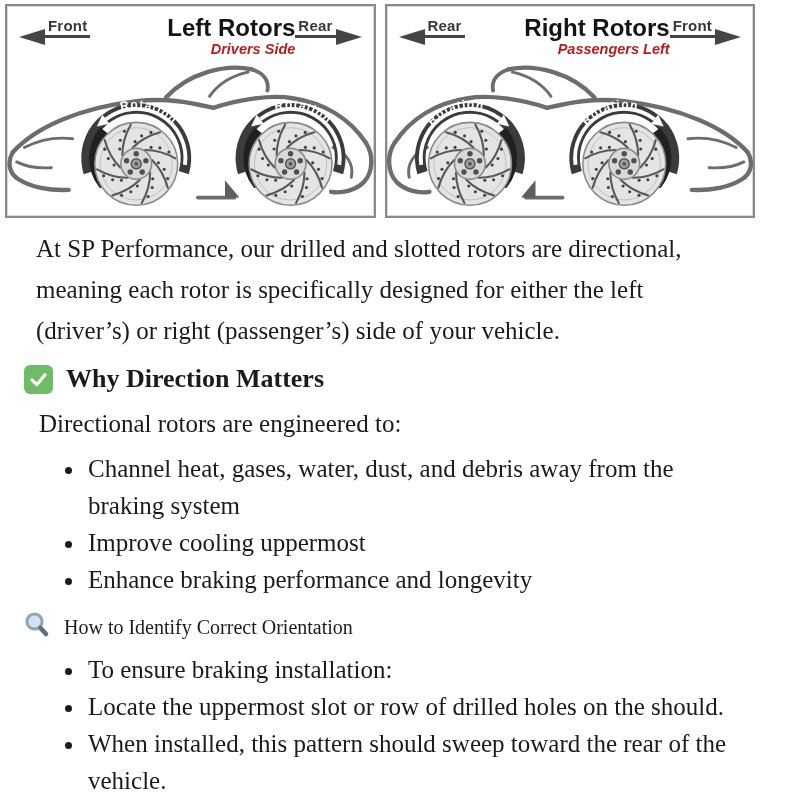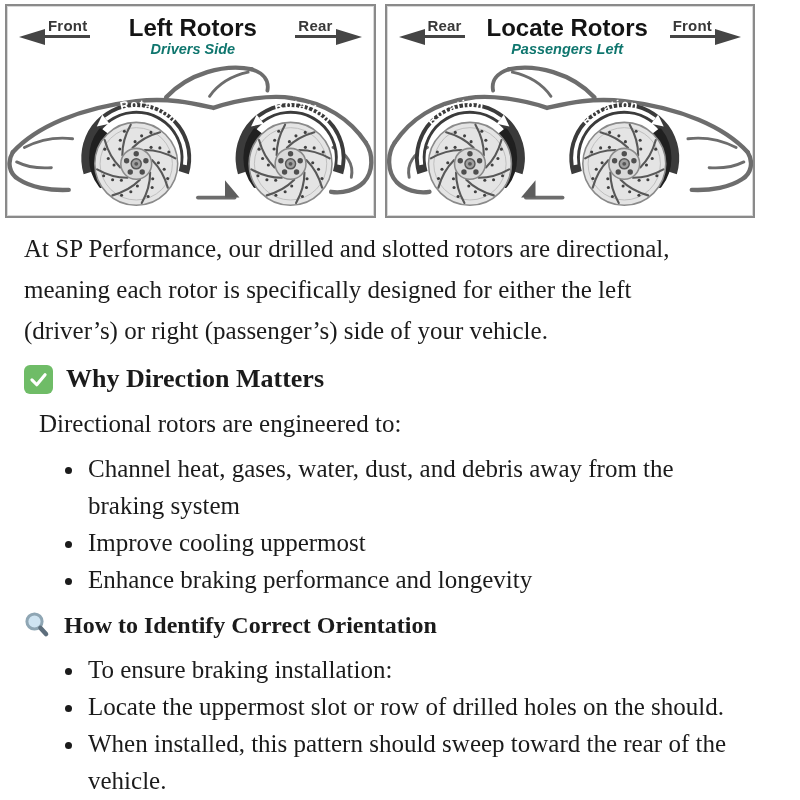--- a/index.html
+++ b/index.html
@@ -13,23 +13,23 @@
   .panels { display:flex; gap:9px; padding:4px 5px 0 5px; }
   .panel {
     flex:1; height:214px; background:#fff; position:relative;
     border:2px solid #8a8a8a; box-shadow:inset 0 0 0 1px #d8d8d8;
   }
   .panel-head {
     display:flex; justify-content:space-between; align-items:flex-start;
     padding:9px 12px 0 12px; height:46px;
     font-family:"Liberation Sans", sans-serif;
   }
-  .titles { text-align:center; flex:1; }
+  .titles { text-align:right; flex:1; }
   .p-title  { display:block; font:bold 24px/1.05 "Liberation Sans", sans-serif; color:#141414; }
-  .p-sub    { display:block; font:bold italic 14.5px/1.25 "Liberation Sans", sans-serif; font-style:italic; color:#0f766e; }
+  .p-sub    { display:block; font:bold italic 14.5px/1.25 "Liberation Sans", sans-serif; font-style:italic; color:#b91c1c; }
   .dir {
     position:relative; margin-top:3px; padding:0 3px 2px 3px;
     border-bottom:3px solid #454545;
     font:bold 15px/1 "Liberation Sans", sans-serif; color:#383838;
     letter-spacing:.2px; white-space:nowrap;
   }
   .dir-left  { margin-left:26px; }
   .dir-right { margin-right:26px; }
   .dir-left::before {
     content:""; position:absolute; left:-26px; bottom:-9.5px;
@@ -38,24 +38,24 @@
   }
   .dir-right::after {
     content:""; position:absolute; right:-26px; bottom:-9.5px;
     border-top:8px solid transparent; border-bottom:8px solid transparent;
     border-left:26px solid #454545;
   }
   .car-svg { display:block; width:100%; height:160px; }
 
   
   .content { padding:0 30px 0 24px; }
-  .intro { font-size:25px; line-height:41px; margin:10px 0 0; max-width:724px; }
+  .intro { font-size:25px; line-height:41px; margin:10px 12px 0; max-width:724px; }
   .sec-h { display:flex; align-items:flex-end; gap:13px; margin:13px 0 0; }
   .sec-h .t-bold   { font-size:26px; font-weight:bold; }
-  .sec-h .t-normal { font-size:24px; font-weight:bold; }
+  .sec-h .t-normal { font-size:20px; font-weight:normal; }
   .lead { font-size:25px; margin:16px 15px 0; }
   ul.blist { margin:12px 0 0; padding-left:62px; font-size:25px; line-height:37px; max-width:740px; }
   ul.blist li { padding-left:2px; }
 
   
   .check-box {
     width:29px; height:29px; flex:0 0 29px; border-radius:6px;
     background:#6fbc67; display:inline-flex; align-items:center; justify-content:center;
   }
   
@@ -195,21 +195,21 @@
           <text font-family="Liberation Sans, sans-serif" font-size="12.5" font-weight="bold" fill="#ffffff" letter-spacing="1"><textPath href="#tpL2" startOffset="50%" text-anchor="middle">Rotation</textPath></text>
         </svg>
     </figure>
 
     <figure class="panel">
       <div class="panel-head">
         <span class="dir dir-left">
           <span>Rear</span>
         </span>
         <span class="titles">
-          <span class="p-title">Locate Rotors</span>
+          <span class="p-title">Right Rotors</span>
           <span class="p-sub">Passengers Left</span>
         </span>
         <span class="dir dir-right">
           <span>Front</span>
         </span>
       </div>
       <svg id="car-right" class="car-svg" viewBox="0 0 380 162">
           <g transform="translate(380,0) scale(-1,1)">
       <path d="M6 102C30 76 75 56 134 49C170 45 196 52 214 56C240 47 275 42 296 46C330 51 356 68 372 92" stroke="#6d6d6d" fill="none" stroke-linecap="round" stroke-width="4.5"></path>
       <path d="M165 45C188 20 226 10 254 16" stroke="#6d6d6d" fill="none" stroke-linecap="round" stroke-width="4.5"></path>

